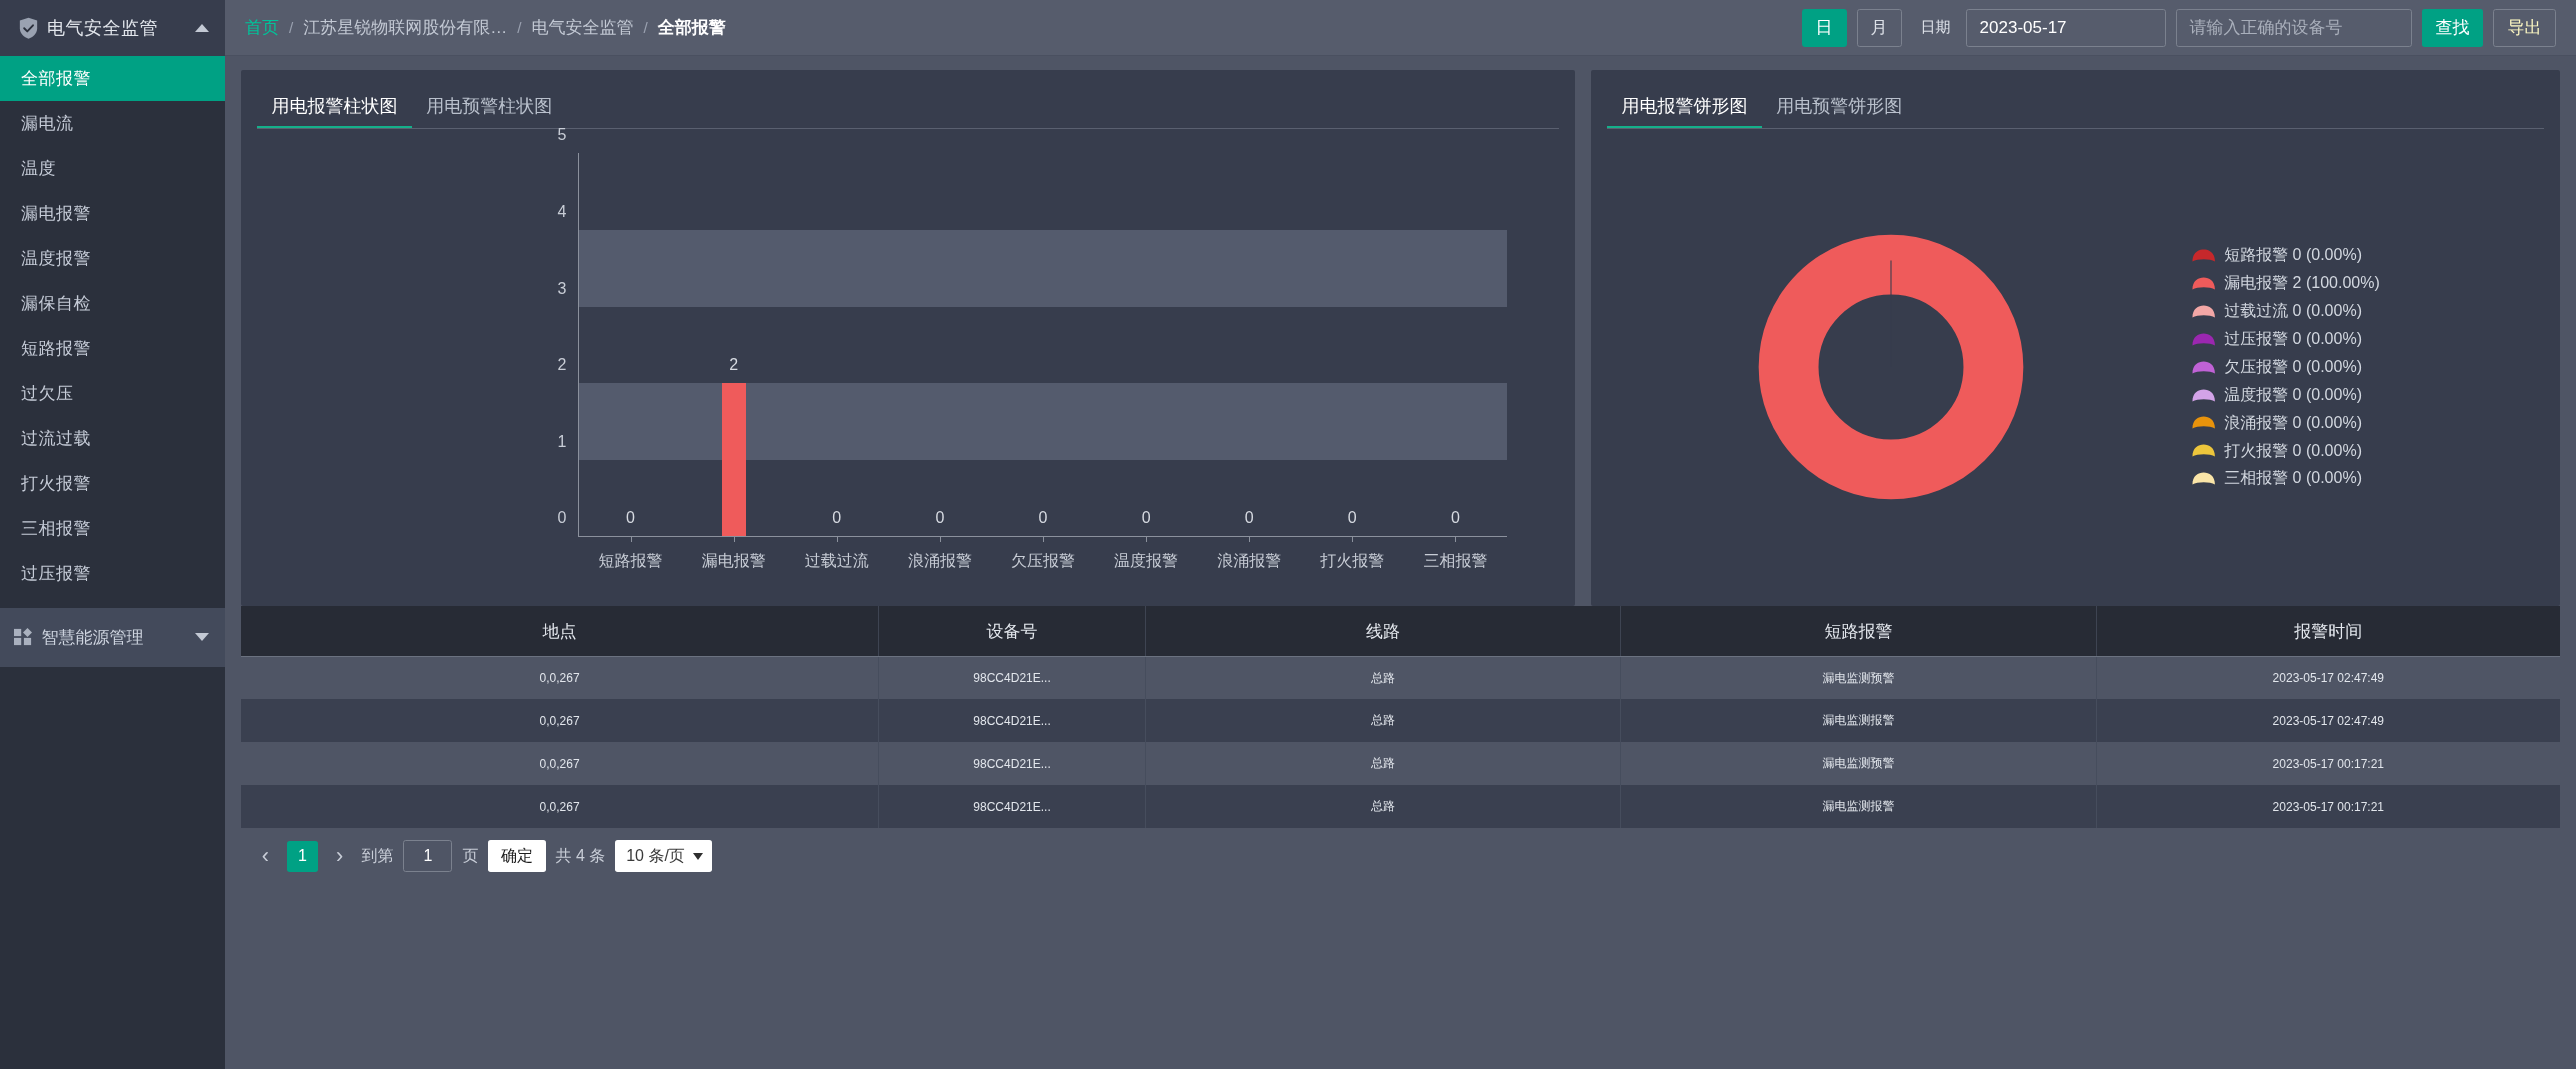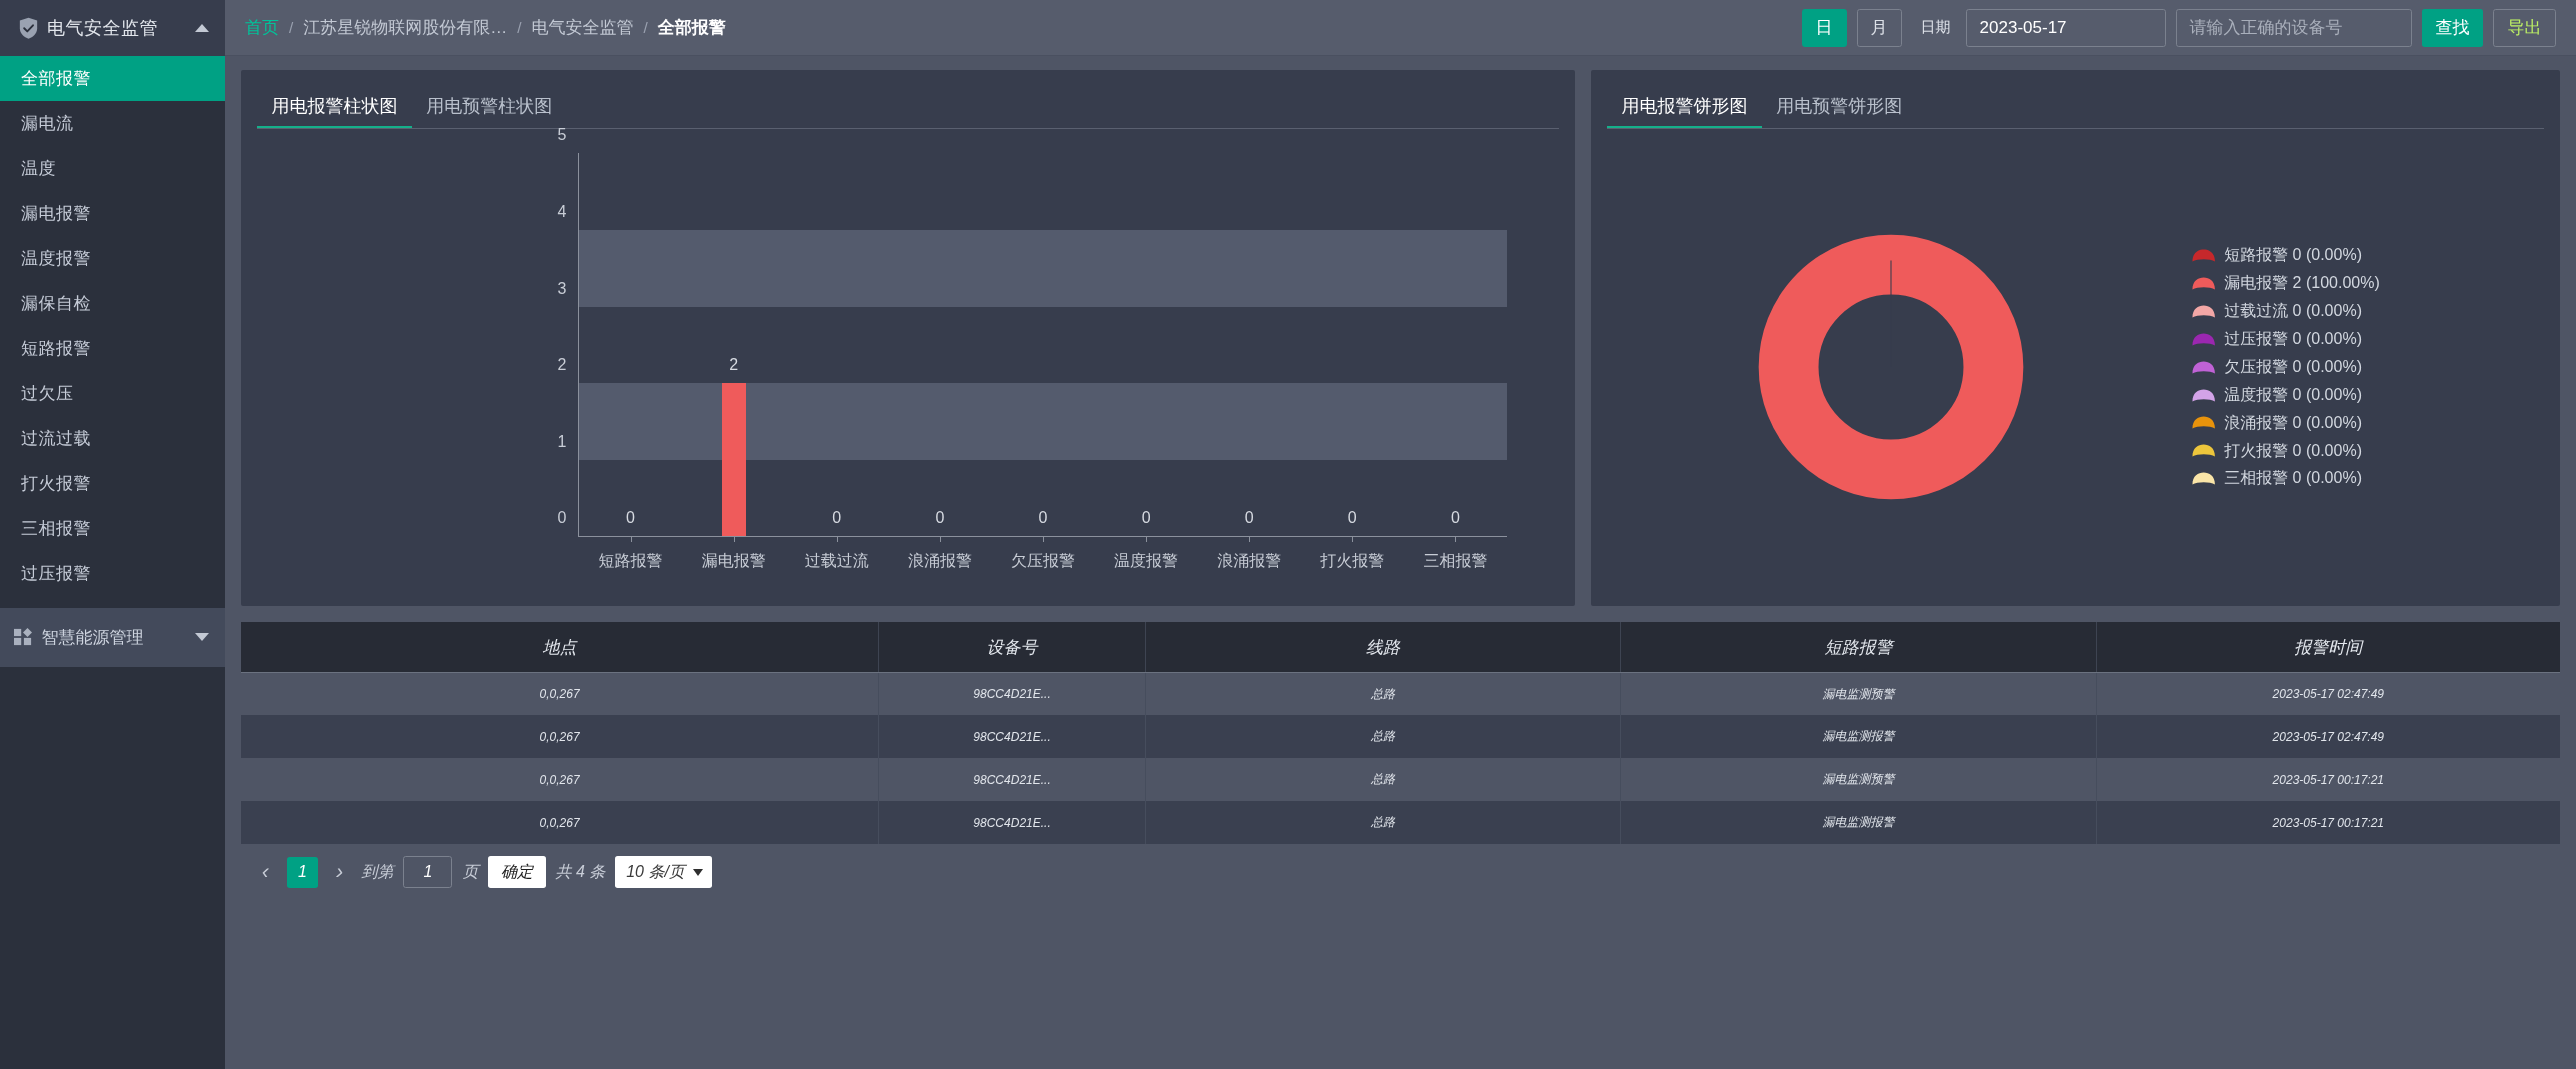--- a/index.html
+++ b/index.html
@@ -116,21 +116,21 @@
   }
   .btn-primary {
     height: 38px; padding: 0 13.5px;
     background: #00a184; color: #fff;
     border: none; border-radius: 2.7px;
     font-size: 17px;
     display: flex; align-items: center; justify-content: center;
   }
   .btn-ghost {
     height: 38px; padding: 0 13.5px;
-    background: transparent; color: #bef264;
+    background: transparent; color: #fef9c3;
     border: 0.9px solid #7b818e; border-radius: 2.7px;
     font-size: 17px;
     display: flex; align-items: center; justify-content: center;
   }
 
   
   .content { flex: 1; padding: 14.4px 16px 0 16px; overflow: hidden; }
 
   .panels { display: flex; gap: 16px; height: 536px; }
   .panel {
@@ -215,21 +215,21 @@
     gap: 0.9px; padding-right: 27px;
   }
   .legend-row {
     display: flex; align-items: center; gap: 9px;
     height: 27px;
     color: #d3d8e0; font-size: 16px; white-space: nowrap;
   }
   .legend-mark { width: 23.4px; height: 13.5px; flex: 0 0 23.4px; display: block; }
 
   
-  .tablewrap { margin-top: 16px; background: #22c55e; font-style: italic; }
+  .tablewrap { background: #22c55e; }
   table { width: 100%; border-collapse: collapse; table-layout: fixed; }
   thead th {
     background: #272b35;
     color: #e4e8ee;
     font-size: 17px; font-weight: normal;
     height: 50px;
     border-right: 0.9px solid #3e4452;
     border-bottom: 0.9px solid #6b7280;
   }
   thead th:last-child { border-right: none; }

